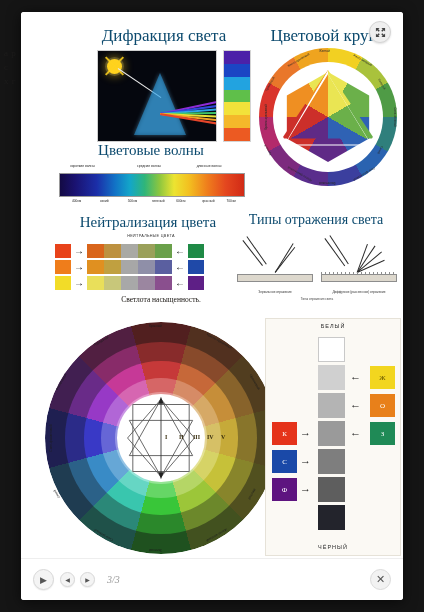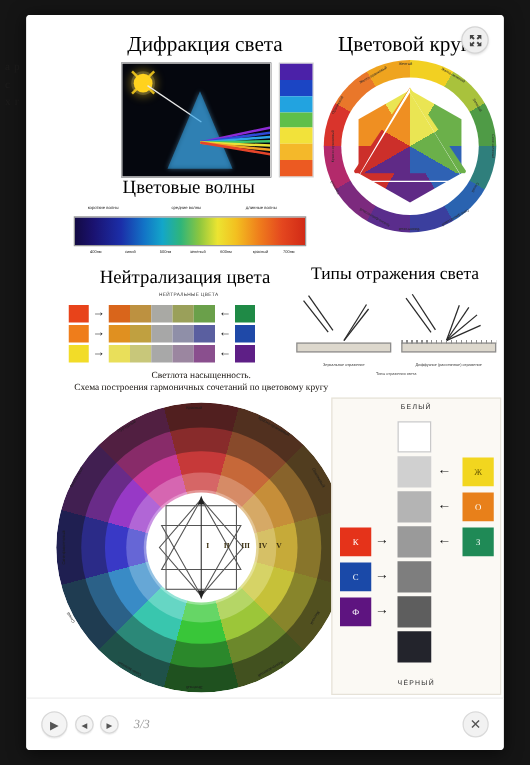--- a/index.html
+++ b/index.html
@@ -33,21 +33,21 @@
   }
   .stage {
     position:absolute; left:0; top:0; right:0;
     height:546px;
     background:#fff;
     overflow:hidden;
   }
   .poster { position:absolute; left:0; top:0; width:382px; height:546px; }
 
   
-  .hd { position:absolute; font-family:"Liberation Serif", serif; color:#000000;
+  .hd { position:absolute; font-family:"Liberation Serif", serif; color:#0c4a6e;
         font-weight:400; white-space:nowrap; text-align:center; }
   .h-diff { left:48px;  top:14px;  width:190px; font-size:17px; }
   .h-wheel { left:232px; top:14px; width:140px; font-size:17px; }
   .h-waves { left:38px;  top:130px; width:184px; font-size:15px; }
   .h-neut  { left:32px;  top:202px; width:190px; font-size:15px;text-align:center; }
   .h-refl  { left:212px; top:200px; width:166px; font-size:14px; }
   .h-light { left:244px; top:288px; width:136px; font-size:16px; }
 
   .cap2 { position:absolute; left:20px; top:283px; width:240px;
           text-align:center; font-size:7.5px; line-height:10px; color:#17130f; }
@@ -256,21 +256,20 @@
     <div class="poster">
 
       <div class="hd h-diff">Дифракция света</div>
       <div class="hd h-wheel">Цветовой круг</div>
       <div class="hd h-waves">Цветовые волны</div>
       <div class="hd h-neut">Нейтрализация цвета</div>
       <div class="hd h-refl">Типы отражения света</div>
 
       <div class="cap2">
         <div>Светлота насыщенность.</div>
-        <div>Схема построения гармоничных сочетаний по цветовому кругу</div>
       </div>
 
       <div class="prism">
         <div class="sun"></div>
         <div class="beam-in"></div>
         <div class="tri"></div>
         <div class="fan f1"></div>
         <div class="fan f2"></div>
         <div class="fan f3"></div>
         <div class="fan f4"></div>

